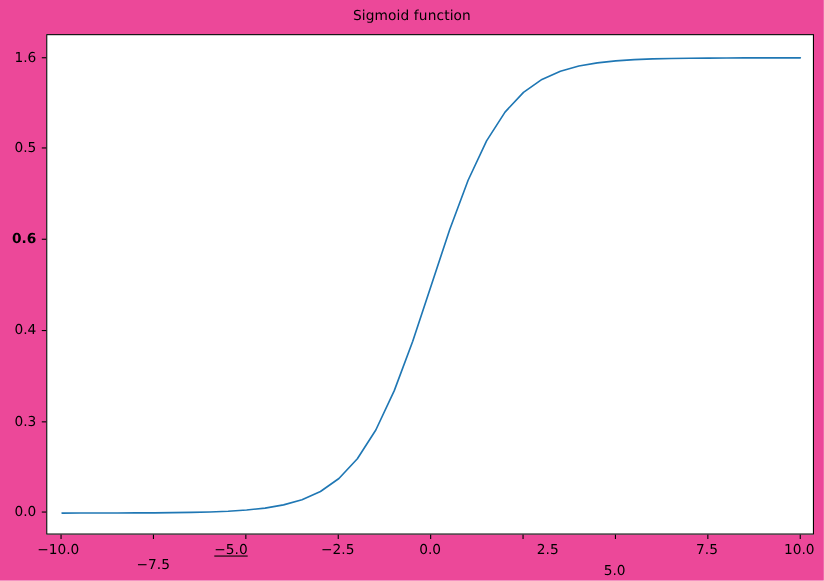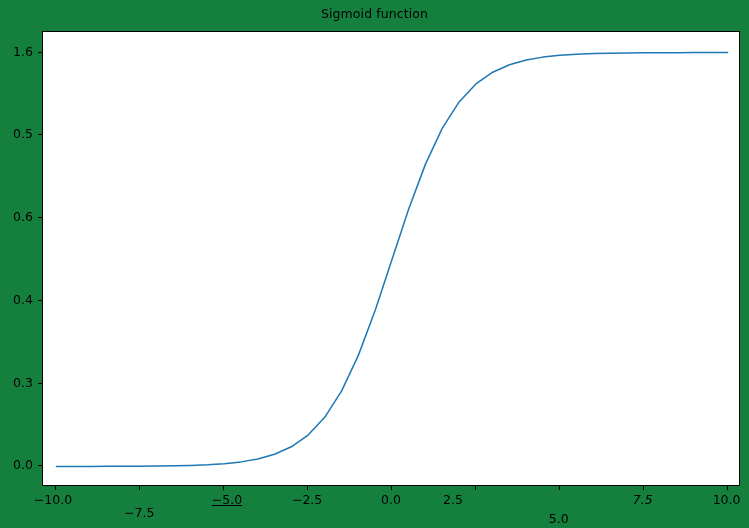--- a/index.html
+++ b/index.html
@@ -8,21 +8,21 @@
     padding: 0;
     background: #ffffff;
   }
   body {
     font-family: "DejaVu Sans", sans-serif;
   }
   #figure {
     position: relative;
     width: 749px;
     height: 528px;
-    background: #15803d;
+    background: #ec4899;
     overflow: hidden;
   }
   #chart-title {
     position: absolute;
     left: 0;
     top: 6px;
     width: 749px;
     text-align: center;
     font-size: 12.5px;
     color: #000000;
@@ -97,42 +97,42 @@
       <path id="series-path-0" fill="none" stroke-linecap="round" stroke-linejoin="round" d="M 13.42 434.41 L 30.20 434.40 L 46.98 434.38 L 63.76 434.35 L 80.54 434.29 L 97.32 434.20 L 114.10 434.05 L 130.88 433.81 L 147.65 433.41 L 164.43 432.75 L 181.21 431.66 L 197.99 429.88 L 214.77 426.99 L 231.55 422.30 L 248.33 414.80 L 265.11 403.04 L 281.88 385.10 L 298.66 358.93 L 315.44 323.13 L 332.22 278.18 L 349.00 227.50 L 365.78 176.82 L 382.56 131.87 L 399.34 96.07 L 416.12 69.90 L 432.89 51.96 L 449.67 40.20 L 466.45 32.70 L 483.23 28.01 L 500.01 25.12 L 516.79 23.34 L 533.57 22.25 L 550.35 21.59 L 567.12 21.19 L 583.90 20.95 L 600.68 20.80 L 617.46 20.71 L 634.24 20.65 L 651.02 20.62 L 667.80 20.60 L 684.58 20.59" stroke="#1f77b4" stroke-width="1.5"></path>
     </svg>
   </div>
 
   <div id="xticks">
       <div class="xtick-mark" style="left: 55.4px;"></div>
       <div class="xtick-label" style="left: 53px;">−10.0</div>
       <div class="xtick-mark" style="left: 139.3px;"></div>
       <div class="xtick-label" style="left: 139.3px; margin-top: 13px;">−7.5</div>
       <div class="xtick-mark" style="left: 223.2px;"></div>
-      <div class="xtick-label" style="left: 227px; text-decoration: underline;">−5.0</div>
+      <div class="xtick-label" style="left: 210px; text-decoration: underline;">−5.0</div>
       <div class="xtick-mark" style="left: 307.1px;"></div>
       <div class="xtick-label" style="left: 307.1px;">−2.5</div>
       <div class="xtick-mark" style="left: 391px;"></div>
       <div class="xtick-label" style="left: 391px;">0.0</div>
       <div class="xtick-mark" style="left: 474.9px;"></div>
-      <div class="xtick-label" style="left: 453px;">2.5</div>
+      <div class="xtick-label" style="left: 498px;">2.5</div>
       <div class="xtick-mark" style="left: 558.8px;"></div>
       <div class="xtick-label" style="left: 558.8px; margin-top: 19px;">5.0</div>
       <div class="xtick-mark" style="left: 642.7px;"></div>
-      <div class="xtick-label" style="left: 642.7px; font-style: italic;">7.5</div>
+      <div class="xtick-label" style="left: 642.7px;">7.5</div>
       <div class="xtick-mark" style="left: 726.6px;"></div>
       <div class="xtick-label" style="left: 726.6px;">10.0</div>
     </div>
   <div id="yticks">
       <div class="ytick-mark" style="top: 465.4px;"></div>
       <div class="ytick-label" style="top: 465.4px;">0.0</div>
       <div class="ytick-mark" style="top: 382.7px;"></div>
       <div class="ytick-label" style="top: 382.7px;">0.3</div>
       <div class="ytick-mark" style="top: 299.9px;"></div>
       <div class="ytick-label" style="top: 299.9px;">0.4</div>
       <div class="ytick-mark" style="top: 217.1px;"></div>
-      <div class="ytick-label" style="top: 217.1px;">0.6</div>
+      <div class="ytick-label" style="top: 217.1px; font-weight: bold;">0.6</div>
       <div class="ytick-mark" style="top: 134.3px;"></div>
       <div class="ytick-label" style="top: 134.3px;">0.5</div>
       <div class="ytick-mark" style="top: 51.6px;"></div>
       <div class="ytick-label" style="top: 51.6px;">1.6</div>
     </div>
 
 </div>
 
 </body></html>

